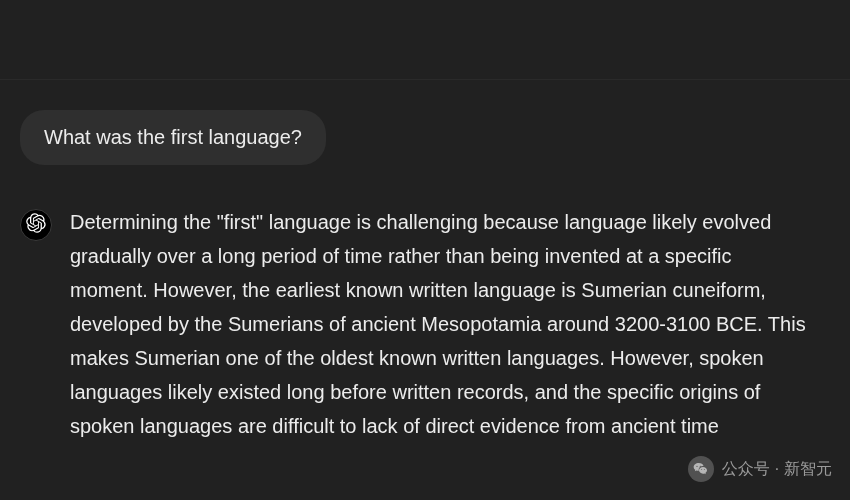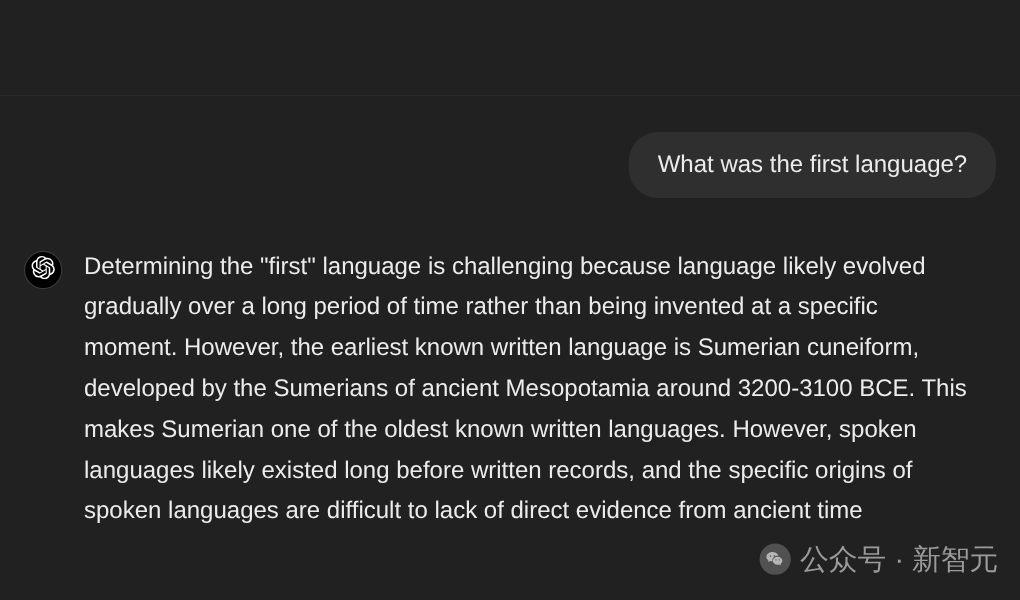--- a/index.html
+++ b/index.html
@@ -19,21 +19,20 @@
     .header {
       height: 80px;
       background: #212121;
       border-bottom: 1px solid #2a2a2a;
     }
     .chat-container {
       padding: 30px 20px 0 20px;
     }
     .user-message-row {
       display: flex;
-      justify-content: flex-end;
       margin-bottom: 40px;
       padding-right: 0;
     }
     .user-message {
       background: #2f2f2f;
       color: #ececec;
       padding: 16px 24px;
       border-radius: 24px;
       font-size: 20px;
       max-width: 70%;
@@ -66,21 +65,21 @@
       padding-right: 20px;
     }
     .watermark {
       position: absolute;
       bottom: 18px;
       right: 18px;
       display: flex;
       align-items: center;
       gap: 8px;
       color: #b0b0b0;
-      font-size: 24px;
+      font-size: 16px;
       opacity: 0.85;
     }
     .watermark-icon {
       width: 26px;
       height: 26px;
       border-radius: 50%;
       background: #5a5a5a;
       display: flex;
       align-items: center;
       justify-content: center;

